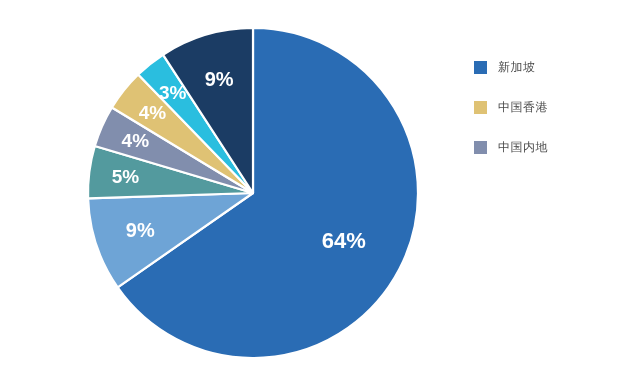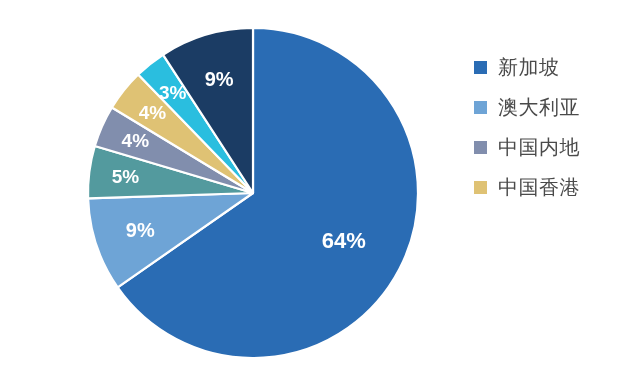--- a/index.html
+++ b/index.html
@@ -55,21 +55,21 @@
     height: 40px;
   }
   .legend-swatch {
     width: 13px;
     height: 13px;
     flex: 0 0 13px;
     margin-right: 11px;
   }
   .legend-label {
     font-family: "DejaVu Sans", "Liberation Sans", sans-serif;
-    font-size: 20px;
+    font-size: 12px;
     color: #4a4a4a;
     line-height: 1;
     white-space: nowrap;
     letter-spacing: 0.5px;
   }
 </style>
 </head>
 <body>
 
 <div id="chart-root">
@@ -96,26 +96,22 @@
         </g>
     </svg>
   </div>
 
   <div id="legend">
       <div class="legend-item">
         <span class="legend-swatch" style="background: rgb(42, 108, 180);"></span>
         <span class="legend-label">新加坡</span>
       </div>
       <div class="legend-item">
-        <span class="legend-swatch" style="background: rgb(110, 164, 214);"></span>
-        <span class="legend-label">澳大利亚</span>
+        <span class="legend-swatch" style="background: rgb(223, 194, 116);"></span>
+        <span class="legend-label">中国香港</span>
       </div>
       <div class="legend-item">
         <span class="legend-swatch" style="background: rgb(129, 142, 173);"></span>
         <span class="legend-label">中国内地</span>
-      </div>
-      <div class="legend-item">
-        <span class="legend-swatch" style="background: rgb(223, 194, 116);"></span>
-        <span class="legend-label">中国香港</span>
       </div>
     </div>
 
 </div>
 
 </body></html>

